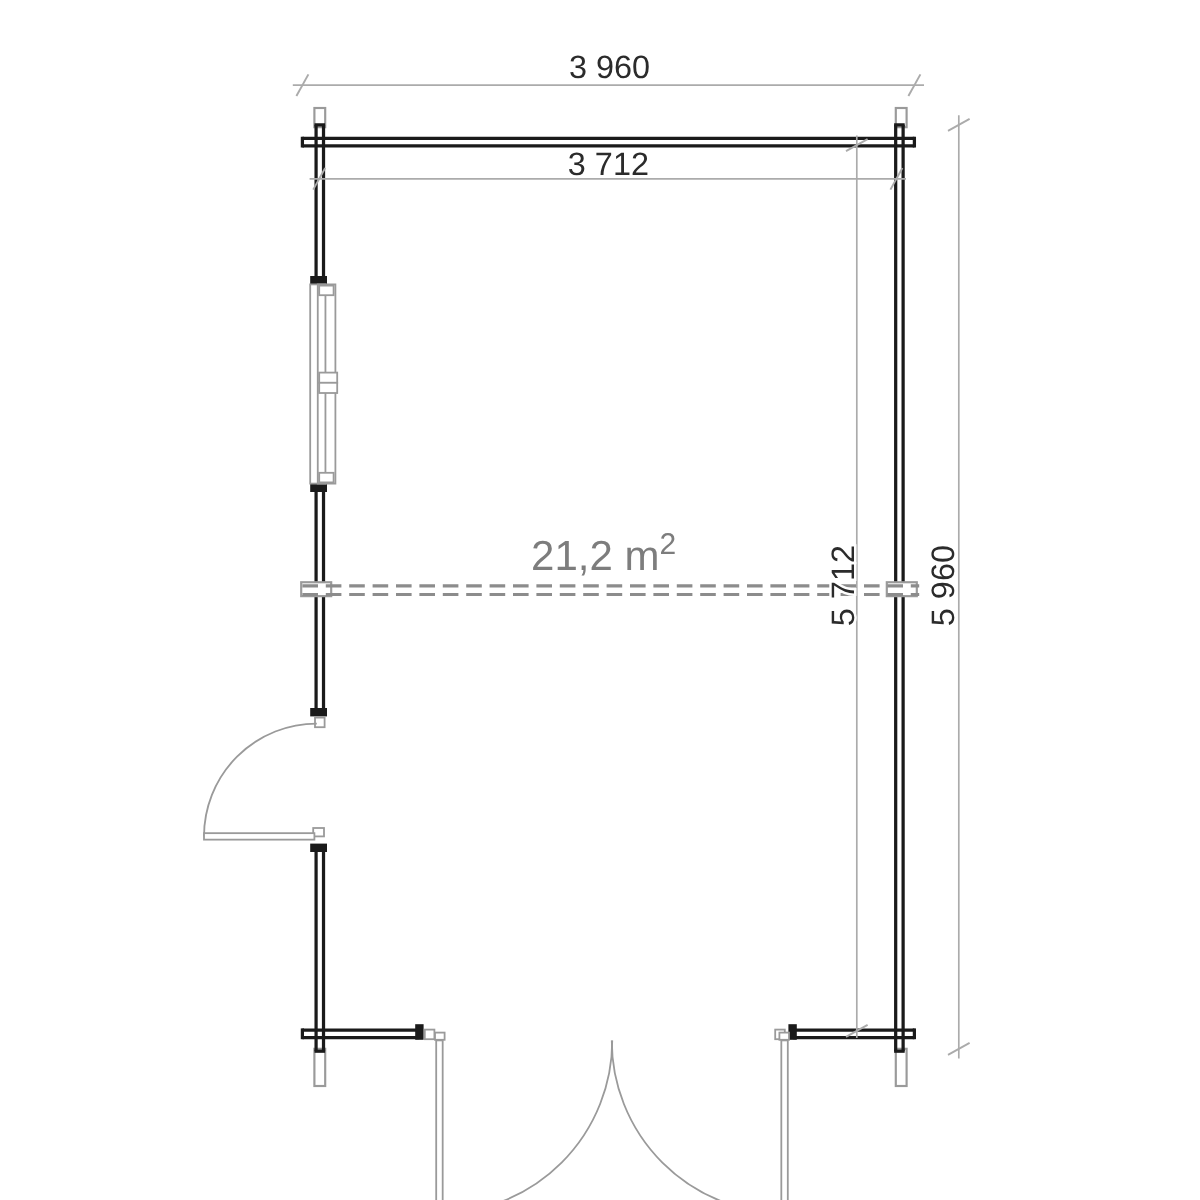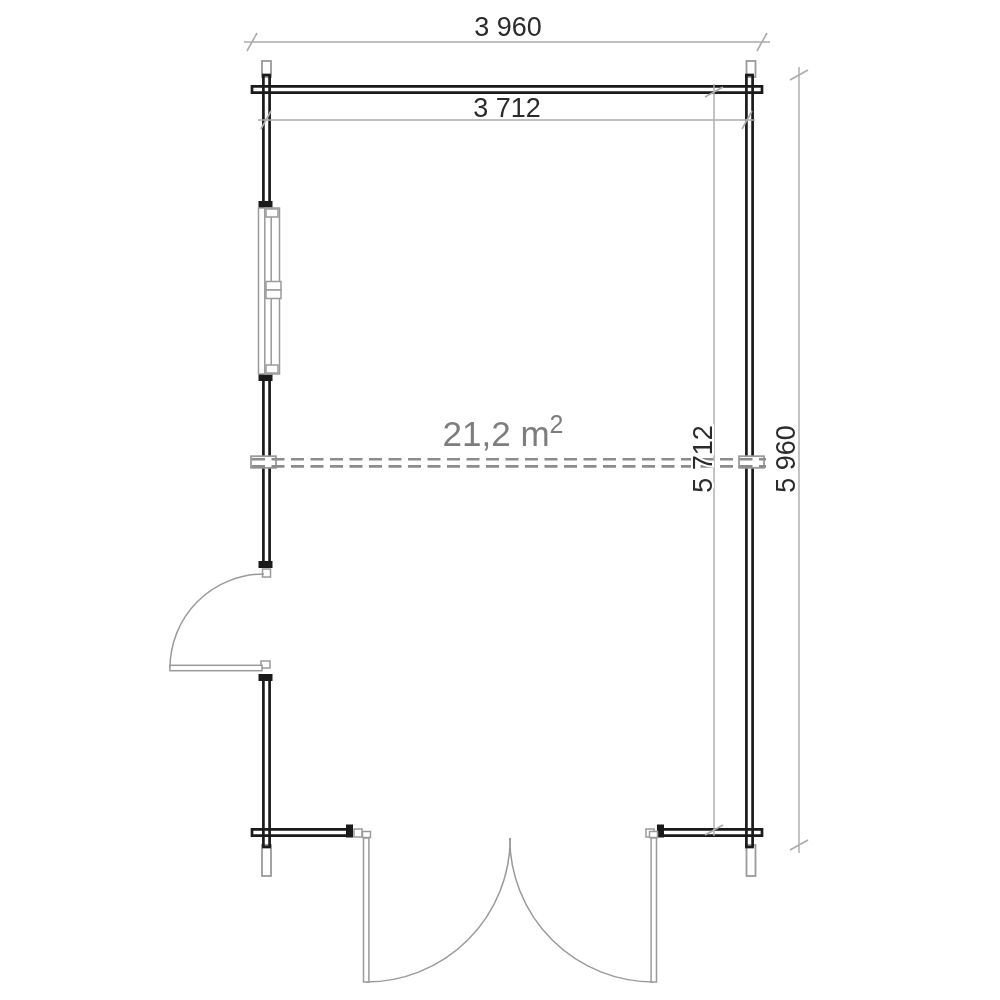--- a/index.html
+++ b/index.html
@@ -3,21 +3,21 @@
 <meta charset="utf-8">
 <style>
   html, body {
     margin: 0;
     padding: 0;
     width: 1000px;
     height: 1000px;
     background: #ffffff;
     font-family: "Liberation Sans", sans-serif;
   }
-  #plan-wrap { width: 1000px; height: 808px; }
+  #plan-wrap { width: 1000px; height: 808px; margin-top: 29px; }
 
   
   .wall-line  { stroke: var(--wall, #1a1a1a); stroke-width: 2.7; fill: none; }
   .wall-cap   { fill: var(--wall, #1a1a1a); stroke: none; }
 
   
   .fixture      { fill: #ffffff; stroke: var(--fixture, #9a9a9a); stroke-width: 1.5; }
   .fixture-arc  { fill: none;    stroke: var(--fixture, #9a9a9a); stroke-width: 1.5; }
   .log-end      { fill: #ffffff; stroke: var(--fixture, #9a9a9a); stroke-width: 1.8; }
 

